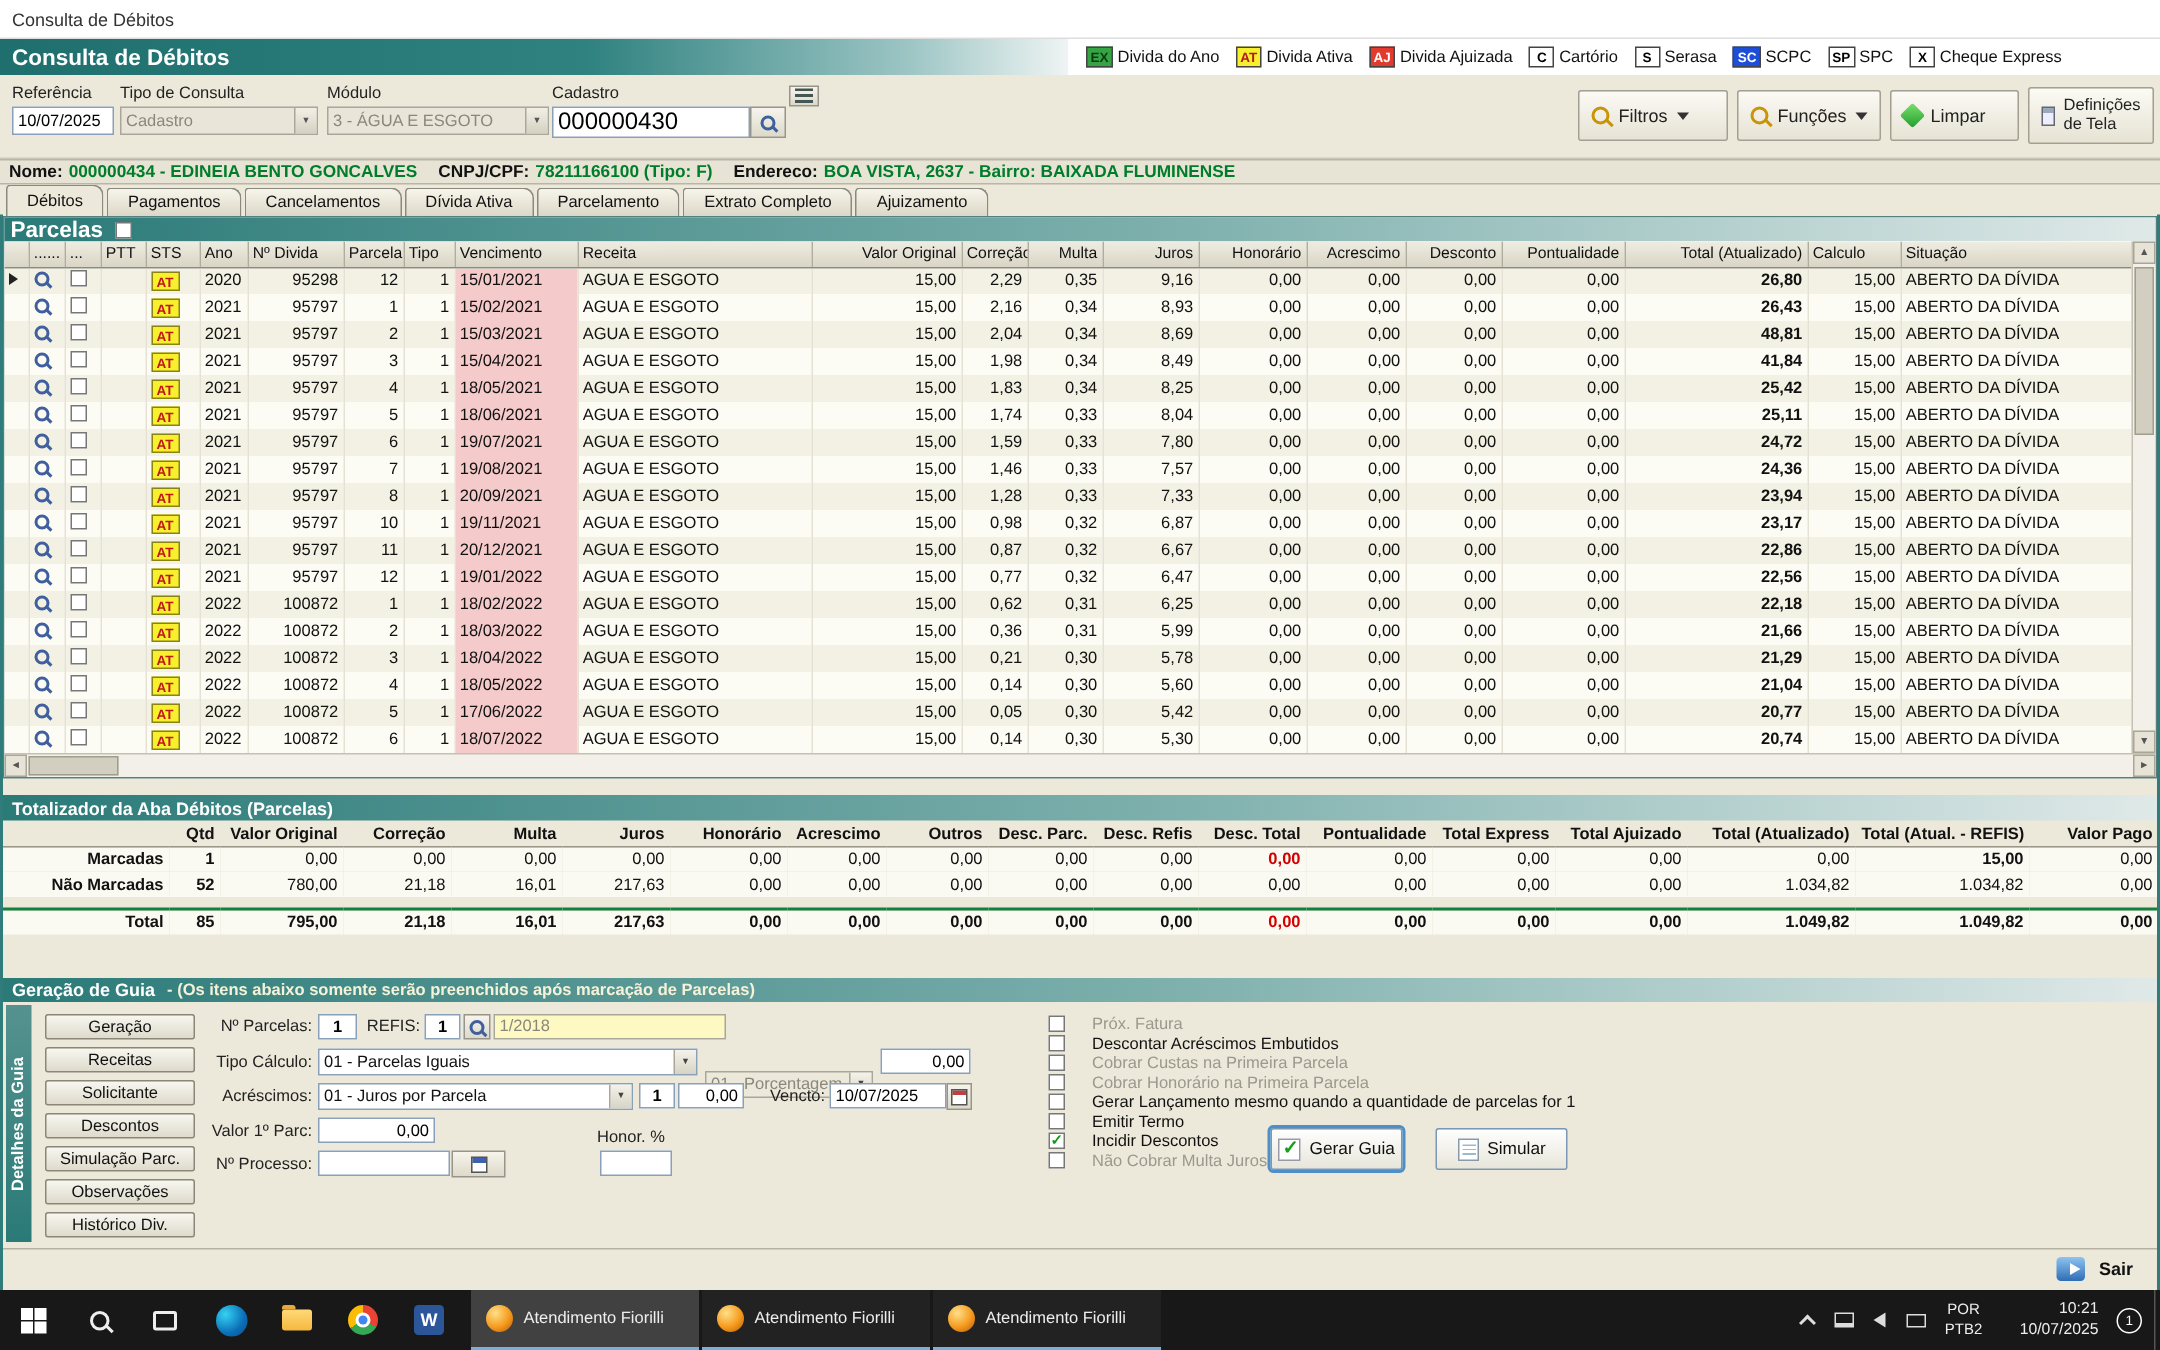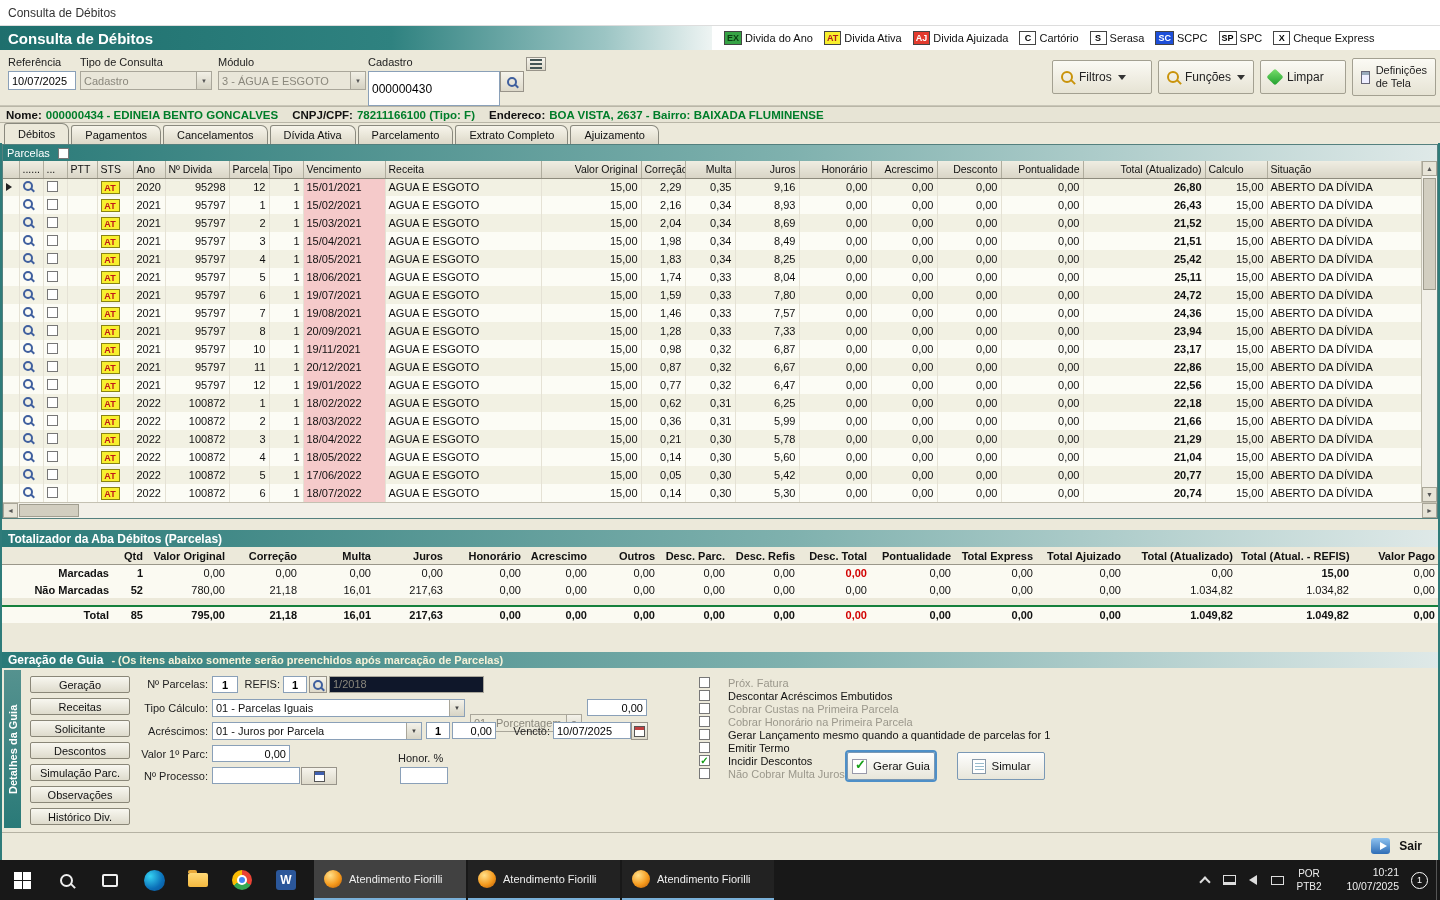--- a/index.html
+++ b/index.html
@@ -11,21 +11,21 @@
 .app-header{position:absolute;top:26px;left:0;right:0;height:24px;background:#fff;display:flex;align-items:stretch}
 .header-band{width:712px;background:linear-gradient(90deg,#1e6f6d,#2f8280 55%,#9cc5c4 85%,#eef4f3);display:flex;align-items:center;padding-left:8px;color:#fff;font-weight:bold;font-size:15px}
 .legend{display:flex;align-items:center;gap:11px;padding-left:12px;white-space:nowrap}
 .legend-item{display:flex;align-items:center;gap:3px;font-size:11px}
 .lbadge{min-width:17px;height:14px;padding:0 2px;border:1px solid #444;display:inline-flex;align-items:center;justify-content:center;font-size:9px;font-weight:bold}
 
 .toolbar{position:absolute;top:50px;left:0;right:0;height:56px;background:#ece9da;border-bottom:1px solid #c9c6b8}
 .fgroup{position:absolute;top:6px}
 .fld-label{font-size:11px;color:#222;margin-bottom:3px}
 .tb-input{border:1px solid #8aa0b8;background:#fff;height:19px;font:11px "Liberation Sans",sans-serif;padding:0 3px;width:100%}
-.tb-input.big{height:35px;font-size:12px}
+.tb-input.big{height:21px;font-size:16px}
 .dd{border:1px solid #a9a69a;background:#e9e6d9;color:#8a877c;height:19px;display:flex;align-items:center;padding-left:3px;font-size:11px}
 .dd-btn{margin-left:auto;width:15px;height:17px;background:linear-gradient(#f2f0e6,#d4d1c2);border-left:1px solid #a9a69a;display:flex;align-items:center;justify-content:center;font-size:6px;color:#555}
 .mbtn{display:inline-flex;align-items:center;justify-content:center;background:linear-gradient(#f6f4ec,#ddd9ca);border:1px solid #98948a;cursor:pointer}
 .mag{display:inline-block;width:10px;height:10px;border:2px solid #3f5f9e;border-radius:50%;position:relative}
 .mag::after{content:'';position:absolute;width:5px;height:2px;background:#3f5f9e;transform:rotate(45deg);right:-4px;bottom:-2px}
 .mag-gold{display:inline-block;width:12px;height:12px;border:2px solid #c9930a;border-radius:50%;position:relative}
 .mag-gold::after{content:'';position:absolute;width:6px;height:2px;background:#c9930a;transform:rotate(45deg);right:-5px;bottom:-2px}
 .caret{width:0;height:0;border-left:4px solid transparent;border-right:4px solid transparent;border-top:5px solid #333}
 .spark{width:12px;height:12px;background:linear-gradient(135deg,#7be06e,#1f9e2c);transform:rotate(45deg);border-radius:2px}
 .scr-ico{width:15px;height:13px;border:1px solid #667;background:linear-gradient(#9ab 0 3px,#eef 3px)}
@@ -34,21 +34,21 @@
 
 .name-bar{position:absolute;top:106px;left:0;right:0;height:17px;background:#e7e4d5;border-top:1px solid #b9b6a7;border-bottom:1px solid #b9b6a7;display:flex;align-items:center;gap:14px;padding-left:6px;font-weight:bold;font-size:11.5px;white-space:nowrap}
 .name-bar .grn{color:#007d2a}
 .name-pair{display:flex;gap:4px}
 
 .tabs{position:absolute;top:123px;left:4px;height:21px;display:flex;align-items:flex-end;z-index:2}
 .tab{height:19px;padding:0 13px;display:flex;align-items:center;background:linear-gradient(#f7f5eb,#dcd8c8);border:1px solid #8a897e;border-bottom:none;border-radius:3px 7px 0 0;margin-right:2px;font-size:11px}
 .tab.active{height:21px;background:#ece9da}
 
 .frame{position:absolute;top:144px;left:2px;width:1436px;height:375px;border:1px solid #54807e;background:#fff}
-.parcelas-bar{height:16px;background:linear-gradient(90deg,#2a7a78,#7fb1ae 55%,#dfe9e8);display:flex;align-items:center;gap:8px;padding-left:4px;color:#fff;font-weight:normal;font-size:11px}
+.parcelas-bar{height:16px;background:linear-gradient(90deg,#2a7a78,#7fb1ae 55%,#dfe9e8);display:flex;align-items:center;gap:8px;padding-left:4px;color:#fff;font-weight:bold;font-size:15px}
 .cbx{display:inline-block;width:11px;height:11px;background:#fff;border:1px solid #777;font-size:10px;line-height:10px;text-align:center;color:#0f9b0f;font-weight:bold}
 .gridwrap{position:absolute;top:16px;left:0;width:1418px;height:341px;overflow:hidden;background:#fdfdf8}
 table.grid{border-collapse:collapse;table-layout:fixed;width:1418px}
 .grid th{background:linear-gradient(#efede2,#d9d5c6);border-right:1px solid #b0ad9e;border-bottom:1px solid #8e8b7d;font-weight:normal;font-size:10.5px;height:17px;padding:0 3px;text-align:left;overflow:hidden;white-space:nowrap}
 .grid td{height:18px;font-size:11px;padding:0 3px;overflow:hidden;white-space:nowrap;border-right:1px solid #e5e2d5}
 .grid tr.odd td{background:#f2f1e3}
 .grid tr.even td{background:#fcfcf5}
 .grid td.venc{background:#f5caca !important}
 .grid .num,.grid th.num{text-align:right}
 .grid td.tot{font-weight:bold}
@@ -73,21 +73,21 @@
 .totals tr.total-row td{border-top:2px solid #15803d;font-weight:bold}
 
 .ger-body{position:absolute;top:668px;left:2px;width:1436px;height:164px;background:#ece9da}
 .side-tab{position:absolute;left:2px;top:2px;width:17px;height:158px;background:linear-gradient(#2a7a78,#55928f);color:#fff;font-weight:bold;font-size:11px;display:flex;align-items:center;justify-content:center;writing-mode:vertical-rl;transform:rotate(180deg)}
 .side-btns{position:absolute;left:28px;top:8px;width:100px}
 .side-btn{height:17px;margin-bottom:5px;background:linear-gradient(#f8f7f0,#dedbcc);border:1px solid #8a8778;border-radius:2px;display:flex;align-items:center;justify-content:center;font-size:11px}
 .glabel{position:absolute;text-align:right;font-size:11px;color:#222}
 .ginput{position:absolute;height:17px;border:1px solid #8aa0b8;background:#fff;font:11px "Liberation Sans",sans-serif;padding:0 3px}
 .ginput.r{text-align:right}
 .ginput.c{text-align:center;font-weight:bold}
-.ginput.dis{background:#0f172a;color:#8a877c;border-color:#a9a69a}
+.ginput.dis{background:#fef9c3;color:#8a877c;border-color:#a9a69a}
 .gsel{position:absolute;height:18px;background:#fff;border:1px solid #8aa0b8;display:flex;align-items:center;padding-left:3px;font-size:11px;white-space:nowrap;overflow:hidden}
 .gsel.dis{background:#ece9da;color:#8a877c;border-color:#a9a69a}
 .sel-arrow{margin-left:auto;width:15px;height:16px;border-left:1px solid #a9a69a;background:linear-gradient(#f4f2ea,#d7d4c5);display:flex;align-items:center;justify-content:center;font-size:6px;color:#444;flex:0 0 15px}
 .gmbtn{position:absolute;display:flex;align-items:center;justify-content:center;background:linear-gradient(#f6f4ec,#ddd9ca);border:1px solid #98948a}
 .cal-ico{display:inline-block;width:11px;height:11px;border:1px solid #555;background:linear-gradient(#c04040 0 3px,#fff 3px)}
 .grid-ico{display:inline-block;width:11px;height:11px;border:1px solid #555;background:linear-gradient(#4060b0 0 3px,#fff 3px)}
 .ger-checks{position:absolute;left:697px;top:8px}
 .gchk{display:flex;align-items:center;gap:18px;height:13px;font-size:11px}
 .gchk.dis{color:#9b988c}
 .gbtn{position:absolute;height:28px;background:linear-gradient(#fefefe,#e8e6da);border:1px solid #7a98b5;border-radius:2px;display:flex;align-items:center;gap:6px;justify-content:center;font-size:11.5px}
@@ -383,21 +383,21 @@
   <td class="venc">15/03/2021</td>
   <td>AGUA E ESGOTO</td>
   <td class="num">15,00</td>
   <td class="num">2,04</td>
   <td class="num">0,34</td>
   <td class="num">8,69</td>
   <td class="num">0,00</td>
   <td class="num">0,00</td>
   <td class="num">0,00</td>
   <td class="num">0,00</td>
-  <td class="num tot">21,52</td>
+  <td class="num tot">48,81</td>
   <td class="num">15,00</td>
   <td>ABERTO DA DÍVIDA</td>
 </tr>
 <tr class="even">
   <td></td>
   <td><span class="mag"></span></td>
   <td><span class="cbx"></span></td>
   <td></td>
   <td><span class="badge-at">AT</span></td>
   <td>2021</td>
@@ -407,21 +407,21 @@
   <td class="venc">15/04/2021</td>
   <td>AGUA E ESGOTO</td>
   <td class="num">15,00</td>
   <td class="num">1,98</td>
   <td class="num">0,34</td>
   <td class="num">8,49</td>
   <td class="num">0,00</td>
   <td class="num">0,00</td>
   <td class="num">0,00</td>
   <td class="num">0,00</td>
-  <td class="num tot">21,51</td>
+  <td class="num tot">41,84</td>
   <td class="num">15,00</td>
   <td>ABERTO DA DÍVIDA</td>
 </tr>
 <tr class="odd">
   <td></td>
   <td><span class="mag"></span></td>
   <td><span class="cbx"></span></td>
   <td></td>
   <td><span class="badge-at">AT</span></td>
   <td>2021</td>

